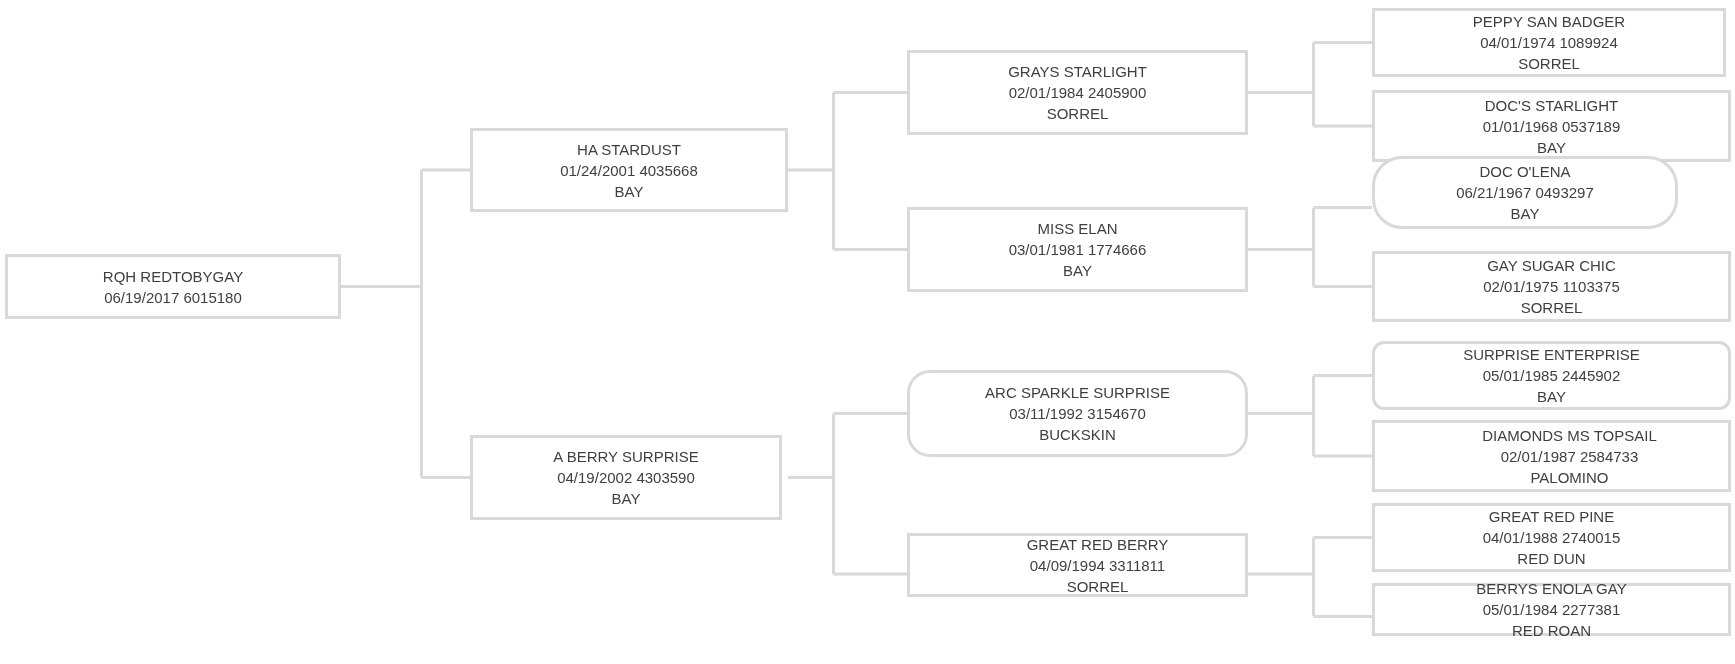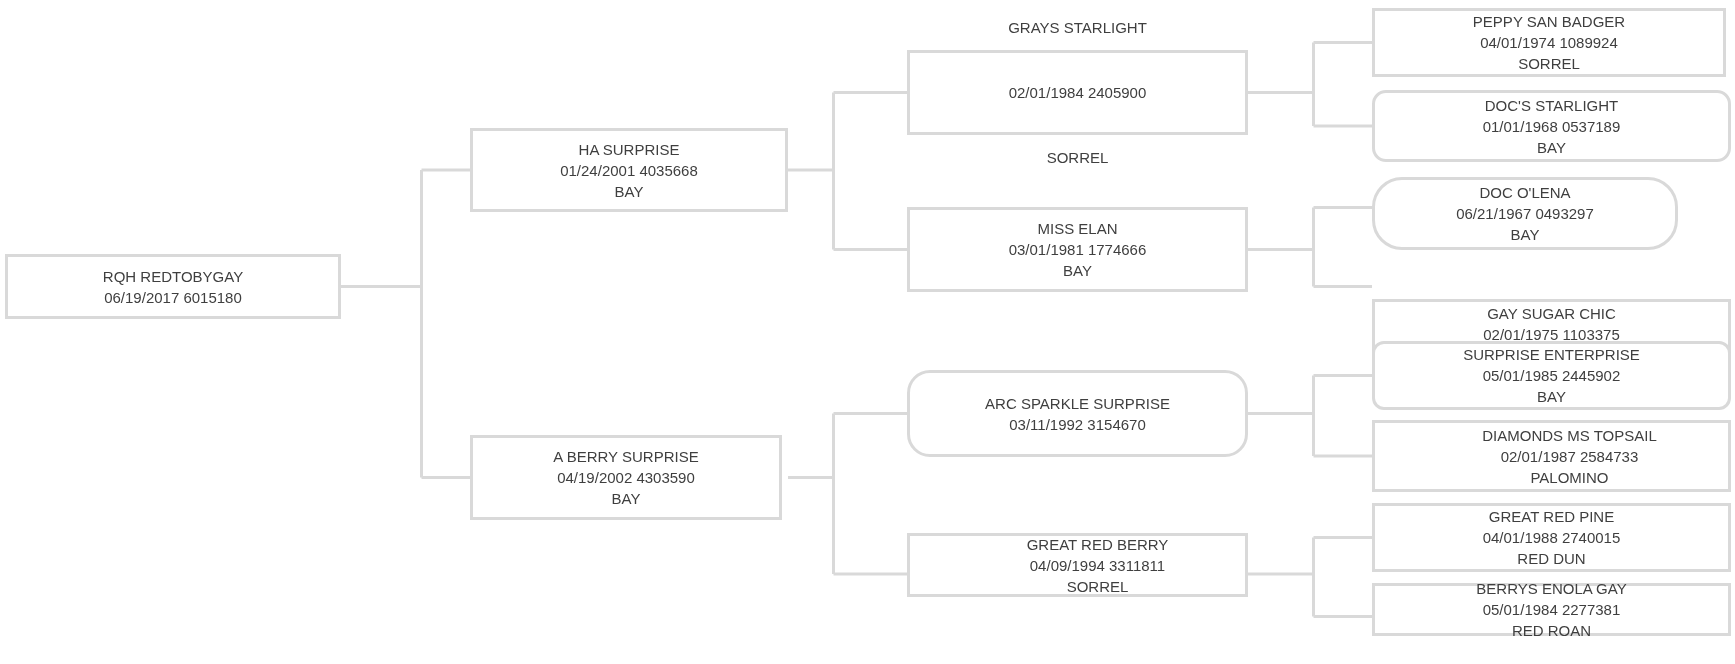--- a/index.html
+++ b/index.html
@@ -43,29 +43,29 @@
   }
   .node .line {
     white-space: nowrap;
   }
   
   .n-subject { left: 5px;    top: 254px; width: 336px; height: 65px; }
   
   .n-sire    { left: 470px;  top: 128px; width: 318px; height: 84px; }
   .n-dam     { left: 470px;  top: 435px; width: 312px; height: 85px; }
   
-  .n-ss      { left: 907px;  top: 50px;  width: 341px; height: 85px; gap: 44px; }
+  .n-ss      { left: 907px;  top: 50px;  width: 341px; height: 85px; }
   .n-sd      { left: 907px;  top: 207px; width: 341px; height: 85px; }
   .n-ds      { left: 907px;  top: 370px; width: 341px; height: 87px; border-radius: 23px; }
   .n-dd      { left: 907px;  top: 533px; width: 341px; height: 64px; padding-left: 40px; }
   
   .n-sss     { left: 1372px; top: 8px;   width: 354px; height: 69px; }
-  .n-ssd     { left: 1372px; top: 90px;  width: 359px; height: 72px; border-radius: 14px; }
-  .n-sds     { left: 1372px; top: 177px; width: 306px; height: 73px; border-radius: 30px; }
-  .n-sdd     { left: 1372px; top: 251px; width: 359px; height: 71px; margin-top: 48px; }
+  .n-ssd     { left: 1372px; top: 90px;  width: 359px; height: 72px; }
+  .n-sds     { left: 1372px; top: 156px; width: 306px; height: 73px; border-radius: 30px; }
+  .n-sdd     { left: 1372px; top: 251px; width: 359px; height: 71px; }
   .n-dss     { left: 1372px; top: 341px; width: 359px; height: 69px; border-radius: 12px; }
   .n-dsd     { left: 1372px; top: 420px; width: 359px; height: 72px; padding-left: 36px; }
   .n-dds     { left: 1372px; top: 503px; width: 359px; height: 69px; }
   .n-ddd     { left: 1372px; top: 583px; width: 359px; height: 53px; }
 </style>
 </head>
 <body>
 
 <div id="canvas">
 
@@ -78,21 +78,21 @@
     <path d="M1248 413.5 L1313.5 413.5 M1313.5 375.5 L1313.5 456 M1313.5 375.5 L1372 375.5 M1313.5 456 L1372 456"></path>
     <path d="M1248 574 L1313.5 574 M1313.5 537.5 L1313.5 616.5 M1313.5 537.5 L1372 537.5 M1313.5 616.5 L1372 616.5"></path>
   </svg>
 
   <div class="node n-subject">
     <div class="line">RQH REDTOBYGAY</div>
     <div class="line">06/19/2017 6015180</div>
   </div>
 
   <div class="node n-sire">
-    <div class="line">HA SURPRISE</div>
+    <div class="line">HA STARDUST</div>
     <div class="line">01/24/2001 4035668</div>
     <div class="line">BAY</div>
   </div>
   <div class="node n-dam">
     <div class="line">A BERRY SURPRISE</div>
     <div class="line">04/19/2002 4303590</div>
     <div class="line">BAY</div>
   </div>
 
   <div class="node n-ss">
@@ -101,20 +101,21 @@
     <div class="line">SORREL</div>
   </div>
   <div class="node n-sd">
     <div class="line">MISS ELAN</div>
     <div class="line">03/01/1981 1774666</div>
     <div class="line">BAY</div>
   </div>
   <div class="node n-ds">
     <div class="line">ARC SPARKLE SURPRISE</div>
     <div class="line">03/11/1992 3154670</div>
+    <div class="line">BUCKSKIN</div>
   </div>
   <div class="node n-dd">
     <div class="line">GREAT RED BERRY</div>
     <div class="line">04/09/1994 3311811</div>
     <div class="line">SORREL</div>
   </div>
 
   <div class="node n-sss">
     <div class="line">PEPPY SAN BADGER</div>
     <div class="line">04/01/1974 1089924</div>

